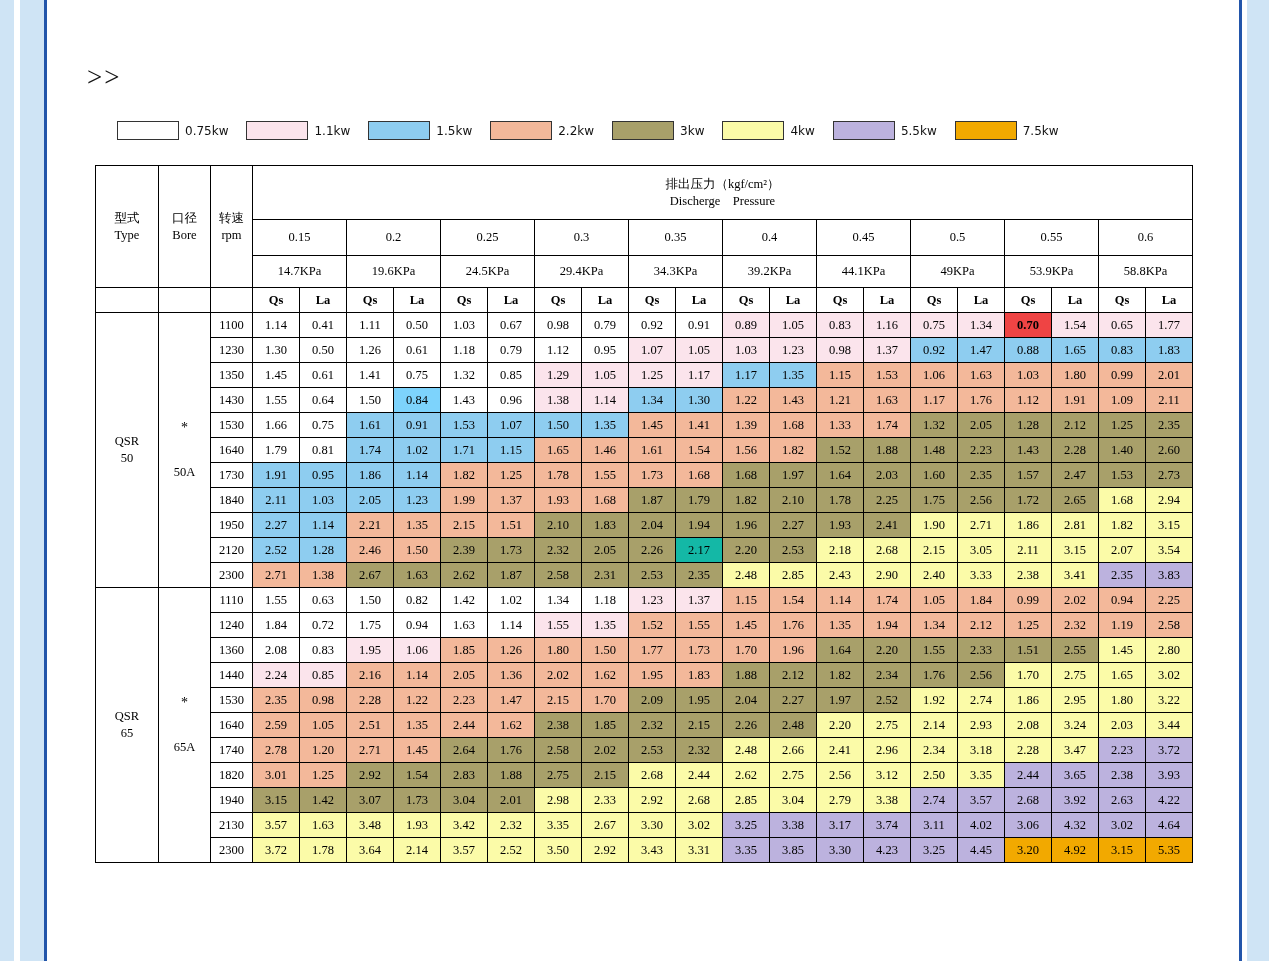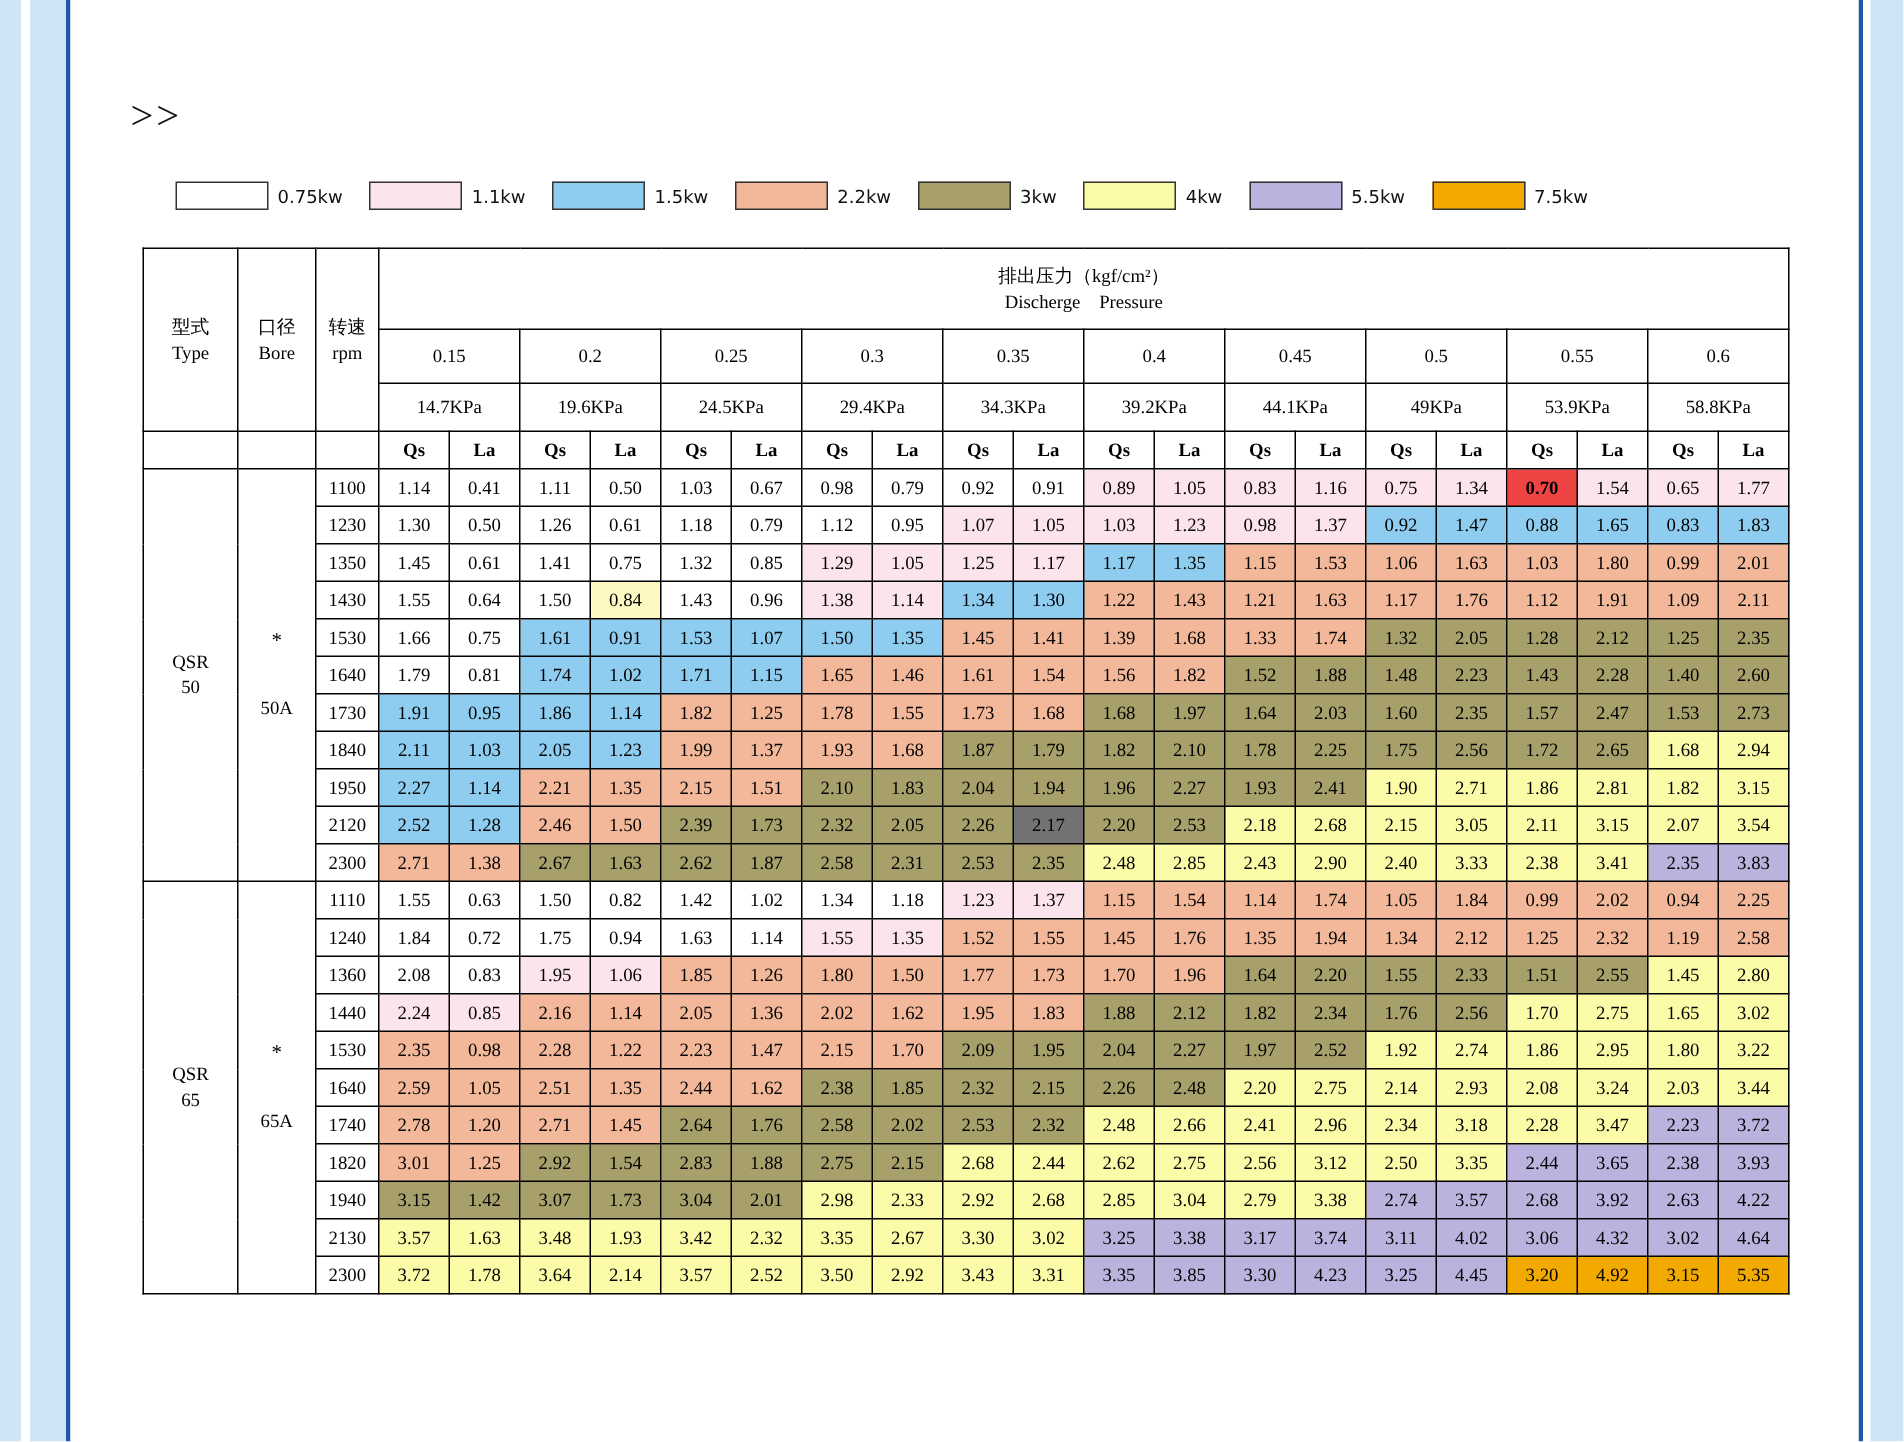--- a/index.html
+++ b/index.html
@@ -248,21 +248,21 @@
           <td class="cell" style="background: rgb(243, 184, 154);">1.03</td>
           <td class="cell" style="background: rgb(243, 184, 154);">1.80</td>
           <td class="cell" style="background: rgb(243, 184, 154);">0.99</td>
           <td class="cell" style="background: rgb(243, 184, 154);">2.01</td>
         </tr>
         <tr>
           <td class="col-rpm rpm-cell">1430</td>
           <td class="cell" style="background: rgb(255, 255, 255);">1.55</td>
           <td class="cell" style="background: rgb(255, 255, 255);">0.64</td>
           <td class="cell" style="background: rgb(255, 255, 255);">1.50</td>
-          <td class="cell" style="background: #fef9c3;">0.84</td>
+          <td class="cell" style="background: #7dd3fc;">0.84</td>
           <td class="cell" style="background: rgb(255, 255, 255);">1.43</td>
           <td class="cell" style="background: rgb(255, 255, 255);">0.96</td>
           <td class="cell" style="background: rgb(251, 228, 236);">1.38</td>
           <td class="cell" style="background: rgb(251, 228, 236);">1.14</td>
           <td class="cell" style="background: rgb(142, 205, 240);">1.34</td>
           <td class="cell" style="background: rgb(142, 205, 240);">1.30</td>
           <td class="cell" style="background: rgb(243, 184, 154);">1.22</td>
           <td class="cell" style="background: rgb(243, 184, 154);">1.43</td>
           <td class="cell" style="background: rgb(243, 184, 154);">1.21</td>
           <td class="cell" style="background: rgb(243, 184, 154);">1.63</td>
@@ -392,21 +392,21 @@
           <td class="col-rpm rpm-cell">2120</td>
           <td class="cell" style="background: rgb(142, 205, 240);">2.52</td>
           <td class="cell" style="background: rgb(142, 205, 240);">1.28</td>
           <td class="cell" style="background: rgb(243, 184, 154);">2.46</td>
           <td class="cell" style="background: rgb(243, 184, 154);">1.50</td>
           <td class="cell" style="background: rgb(168, 160, 106);">2.39</td>
           <td class="cell" style="background: rgb(168, 160, 106);">1.73</td>
           <td class="cell" style="background: rgb(168, 160, 106);">2.32</td>
           <td class="cell" style="background: rgb(168, 160, 106);">2.05</td>
           <td class="cell" style="background: rgb(168, 160, 106);">2.26</td>
-          <td class="cell" style="background: #737373;">2.17</td>
+          <td class="cell" style="background: #14b8a6;">2.17</td>
           <td class="cell" style="background: rgb(168, 160, 106);">2.20</td>
           <td class="cell" style="background: rgb(168, 160, 106);">2.53</td>
           <td class="cell" style="background: rgb(251, 251, 168);">2.18</td>
           <td class="cell" style="background: rgb(251, 251, 168);">2.68</td>
           <td class="cell" style="background: rgb(251, 251, 168);">2.15</td>
           <td class="cell" style="background: rgb(251, 251, 168);">3.05</td>
           <td class="cell" style="background: rgb(251, 251, 168);">2.11</td>
           <td class="cell" style="background: rgb(251, 251, 168);">3.15</td>
           <td class="cell" style="background: rgb(251, 251, 168);">2.07</td>
           <td class="cell" style="background: rgb(251, 251, 168);">3.54</td>

